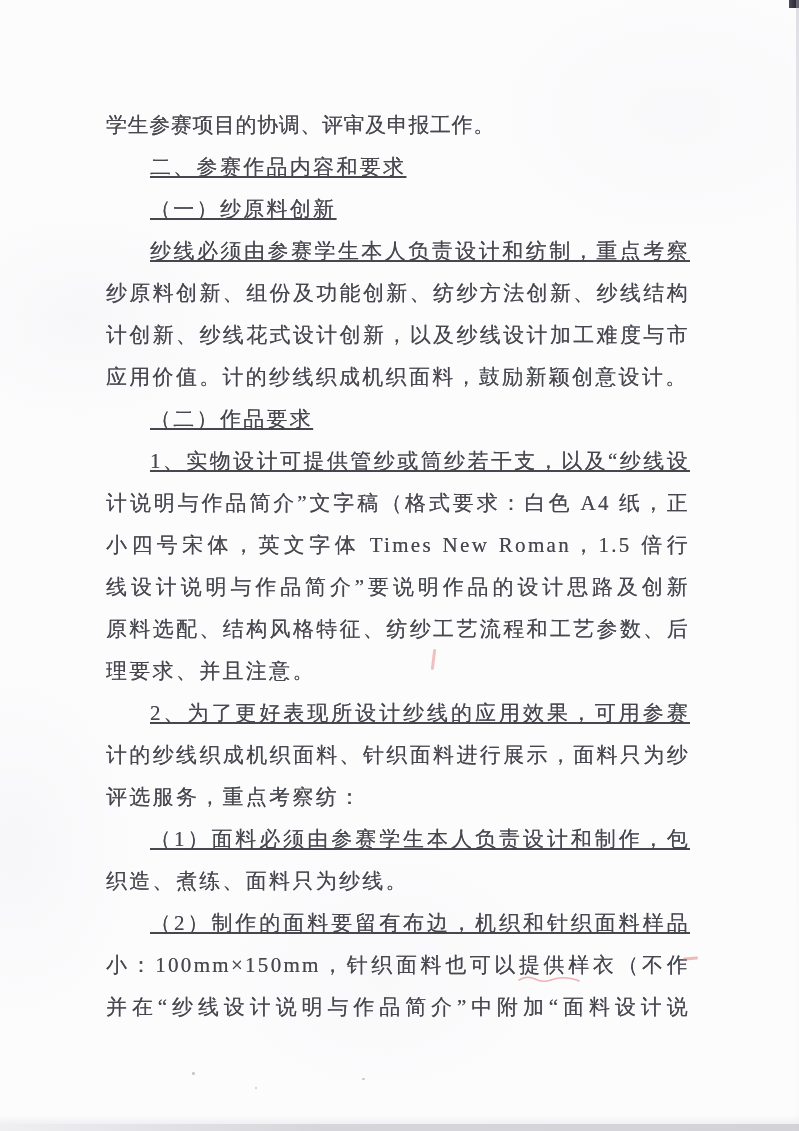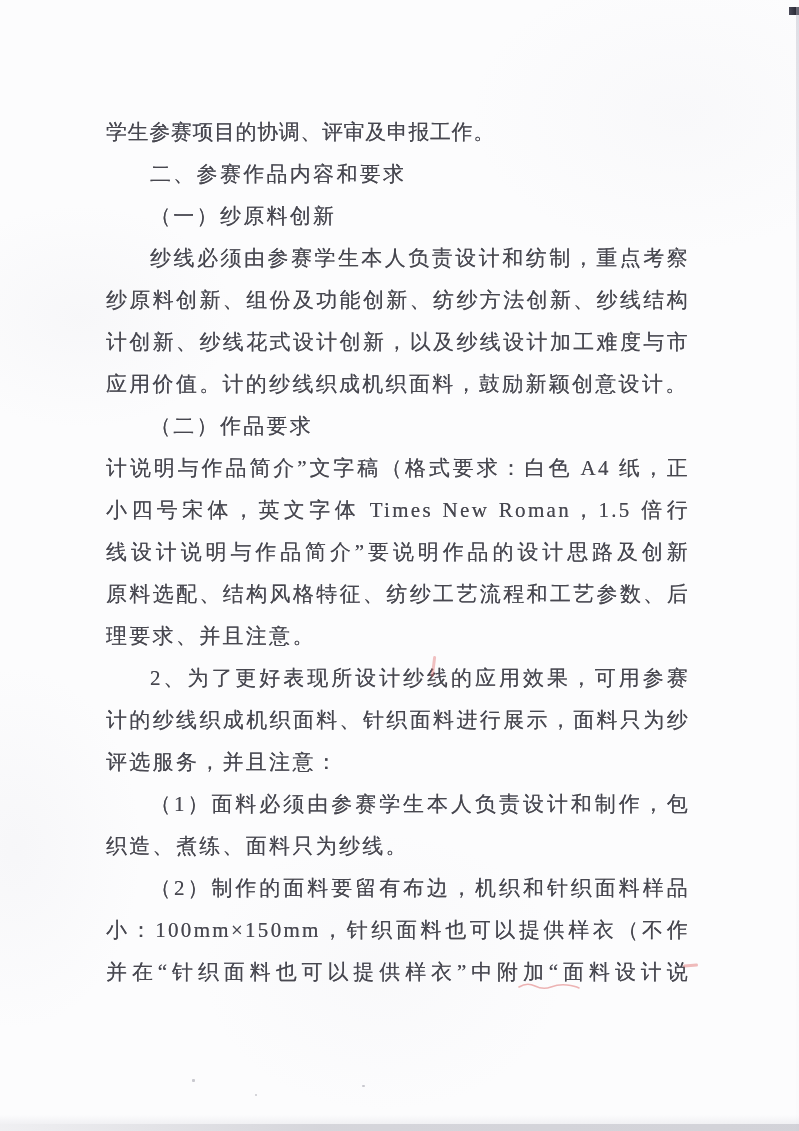--- a/index.html
+++ b/index.html
@@ -15,39 +15,38 @@
     background:
       radial-gradient(220px 160px at 10% 28%, rgba(205,205,215,0.10), transparent 70%),
       radial-gradient(300px 200px at 85% 10%, rgba(205,205,215,0.08), transparent 70%),
       radial-gradient(260px 200px at 48% 86%, rgba(205,205,215,0.07), transparent 70%),
       radial-gradient(180px 260px at 2% 75%, rgba(200,200,212,0.10), transparent 70%),
       #fcfcfd;
   }
   .page {
     position: absolute;
     inset: 0;
-    margin-top: 7px;
   }
   .text-block {
     position: absolute;
     left: 106px;
     top: 104px;
     width: 584px;
     color: #47474f;
     font-size: 21px;
     letter-spacing: 2.3px;
     text-shadow: 0 0 0.5px rgba(72,72,84,0.75);
   }
   .ln {
     height: 42px;
     line-height: 42px;
     white-space: nowrap;
     box-sizing: border-box;
   }
-  .ln.ind { padding-left: 44px; }
+  .ln.ind { padding-left: 44px; text-decoration: underline; }
   .ln.j {
     white-space: normal;
     overflow: hidden;
     text-align: justify;
     text-align-last: justify;
     text-justify: inter-character;
   }
   .ln.tight { letter-spacing: 0.6px; }
 
   
@@ -124,33 +123,34 @@
 
   <div class="text-block">
     <div class="ln tight">学生参赛项目的协调、评审及申报工作。</div>
     <div class="ln ind">二、参赛作品内容和要求</div>
     <div class="ln ind">（一）纱原料创新</div>
     <div class="ln ind j">纱线必须由参赛学生本人负责设计和纺制，重点考察纺</div>
     <div class="ln j">纱原料创新、组份及功能创新、纺纱方法创新、纱线结构设</div>
     <div class="ln j">计创新、纱线花式设计创新，以及纱线设计加工难度与市场</div>
     <div class="ln">应用价值。计的纱线织成机织面料，鼓励新颖创意设计。</div>
     <div class="ln ind">（二）作品要求</div>
+    <div class="ln ind j">1、实物设计可提供管纱或筒纱若干支，以及“纱线设</div>
     <div class="ln j">计说明与作品简介”文字稿（格式要求：白色 A4 纸，正文</div>
     <div class="ln j">小四号宋体，英文字体 Times New Roman，1.5 倍行距）。“纱</div>
     <div class="ln j">线设计说明与作品简介”要说明作品的设计思路及创新点、</div>
     <div class="ln j">原料选配、结构风格特征、纺纱工艺流程和工艺参数、后处</div>
     <div class="ln">理要求、并且注意。</div>
     <div class="ln ind j">2、为了更好表现所设计纱线的应用效果，可用参赛设</div>
     <div class="ln j">计的纱线织成机织面料、针织面料进行展示，面料只为纱线</div>
-    <div class="ln">评选服务，并且注意：</div>
+    <div class="ln">评选服务，重点考察纺：</div>
     <div class="ln ind j">（1）面料必须由参赛学生本人负责设计和制作，包括</div>
     <div class="ln">织造、煮练、面料只为纱线。</div>
     <div class="ln ind j">（2）制作的面料要留有布边，机织和针织面料样品大</div>
     <div class="ln j">小：100mm×150mm，针织面料也可以提供样衣（不作要求），</div>
-    <div class="ln j">并在“针织面料也可以提供样衣”中附加“面料设计说</div>
+    <div class="ln j">并在“纱线设计说明与作品简介”中附加“面料设计说</div>
   </div>
 
   <div class="corner-mark"></div>
   <div class="right-edge-shade"></div>
   <div class="bottom-shade-soft"></div>
   <div class="bottom-shade"></div>
 
   <svg class="red-squiggle" viewBox="0 0 62 10">
     <path d="M1 6 Q 9 1, 17 5 T 33 6 T 49 4 T 61 7" fill="none" stroke="#e07878" stroke-width="1.6" stroke-linecap="round"></path>
   </svg>

